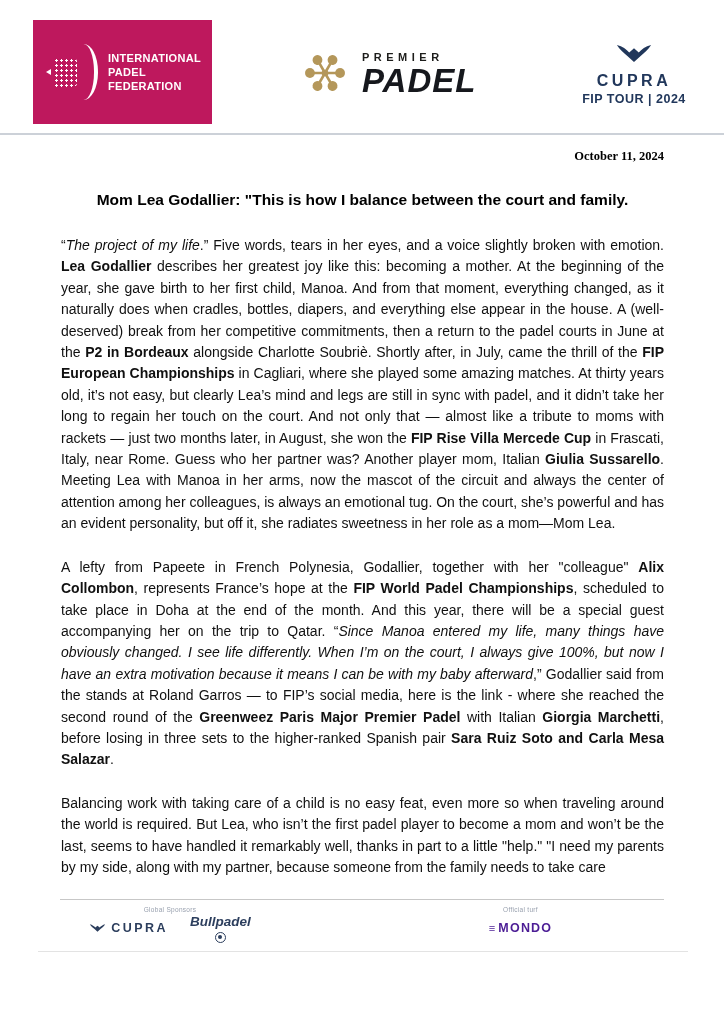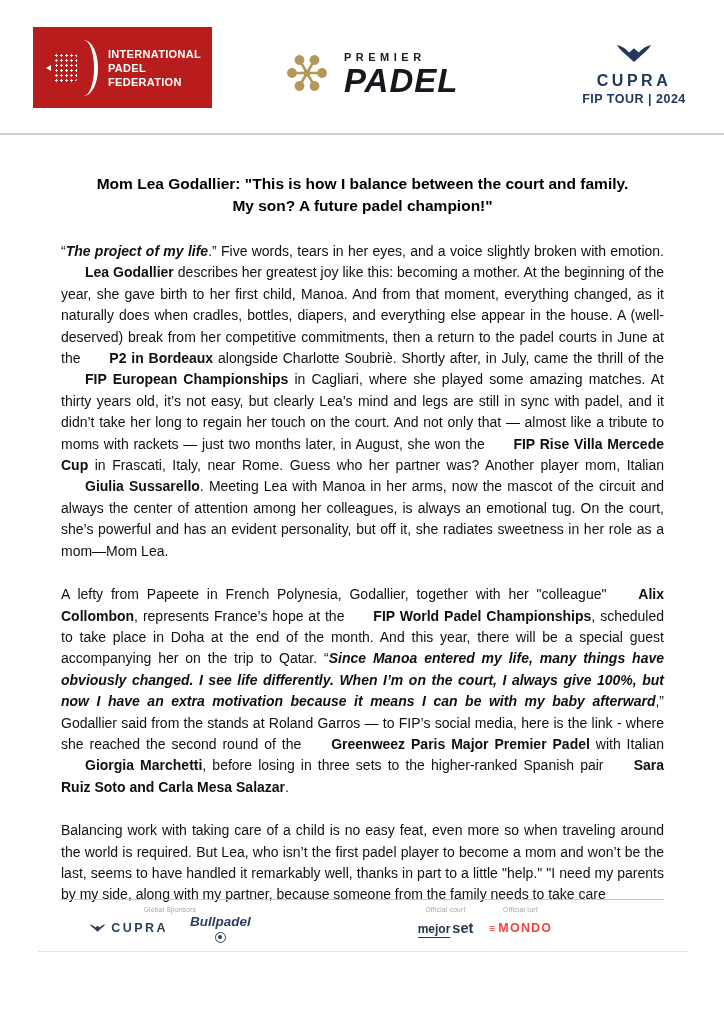--- a/index.html
+++ b/index.html
@@ -5,50 +5,50 @@
   * { margin:0; padding:0; box-sizing:border-box; }
   html,body { background:#ffffff; }
   body { width:724px; height:1024px; position:relative; overflow:hidden;
          font-family:"Liberation Sans", sans-serif; color:#101010; }
 
   .page { position:absolute; inset:0; background:#fff; }
 
   
   .header-rule { position:absolute; top:133px; left:0; width:724px; height:2px; background:#ccd1d8; }
 
-  .ipf-box { position:absolute; left:33px; top:20px; width:179px; height:81px;
-             background:#b91c1c; display:flex; align-items:center; gap:10px; padding-left:13px;margin-top:7px; }
+  .ipf-box { position:absolute; left:33px; top:20px; width:179px; height:104px;
+             background:#be185d; display:flex; align-items:center; gap:10px; padding-left:13px; }
   .ipf-icon { position:relative; display:flex; align-items:center; width:52px; height:60px; flex:0 0 auto; }
   .ipf-arrow { width:0; height:0; border-top:3px solid transparent; border-bottom:3px solid transparent;
                border-right:5px solid #fff; margin-right:2px; }
   .ipf-dots { width:24px; height:31px; border-radius:5px;
               background-image:radial-gradient(#fff 1.15px, transparent 1.4px);
               background-size:5px 5px; background-position:1px 1px; }
   .ipf-arc { width:30px; height:56px; border-right:4px solid #fff; border-radius:50%; margin-left:-8px; }
   .ipf-name { color:#fff; font-weight:bold; font-size:11px; line-height:14px; letter-spacing:.3px; }
 
-  .pp-box { position:absolute; left:284px; top:50px; display:flex; align-items:center; gap:14px; }
+  .pp-box { position:absolute; left:302px; top:50px; display:flex; align-items:center; gap:14px; }
   .pp-text .pp-top { font-size:11px; font-weight:bold; letter-spacing:4.5px; color:#1d1d1b; }
   .pp-text .pp-bottom { font-size:33px; font-weight:800; font-style:italic; letter-spacing:1px;
                         color:#16181d; margin-top:3px; line-height:30px; }
 
   .cupra-box { position:absolute; left:570px; top:42px; width:128px; text-align:center; color:#21375b; }
   .cupra-brand { font-size:16px; font-weight:bold; letter-spacing:3.5px; margin-top:3px; }
   .cupra-sub { font-size:12.5px; font-weight:bold; letter-spacing:.5px; margin-top:2px; }
 
   
   .doc { position:absolute; left:61px; top:148px; width:603px; }
   .date { text-align:right; font-family:"Liberation Serif", serif; font-weight:bold;
           font-size:12.5px; line-height:16px; color:#000; }
   .title { margin-top:25px; text-align:center; font-weight:bold; font-size:15.5px;
            line-height:22px; color:#000; }
   .para { margin-top:22px; text-align:justify; font-size:14px; line-height:21.4px; color:#101010; }
   .para:first-of-type { margin-top:24px; }
-  .b { font-weight:bold;margin-left:24px; }
-  .i { font-style:italic;font-weight:bold; }
+  .b { font-weight:bold; }
+  .i { font-style:italic; }
   .u { }
   a.seg-link { color:inherit; cursor:pointer; }
 
   
   .footer-rule-top { position:absolute; top:899px; left:60px; width:604px; height:1px; background:#c7c7c7; }
   .footer-rule-bottom { position:absolute; top:951px; left:38px; width:650px; height:1px; background:#e3e3e3; }
 
   .sponsor { position:absolute; top:906px; text-align:center; color:#2c3e5d; }
   .sponsor-label { font-size:6.5px; letter-spacing:.3px; color:#99a1af; margin-bottom:6px; }
   .logo-row { display:flex; align-items:center; justify-content:center; gap:22px; height:18px; }
@@ -62,21 +62,21 @@
                    letter-spacing:2.5px; color:#2c3e5d; }
   .bullpadel-logo { display:flex; align-items:center; gap:3px; font-size:13.5px; font-weight:800;
                     font-style:italic; color:#2c3e5d;flex-direction:column; }
   .bp-circle { width:11px; height:11px; border:1.6px solid #2c3e5d; border-radius:50%;
                display:inline-block; position:relative; }
   .bp-circle::after { content:""; position:absolute; left:2.2px; top:2.2px; width:4px; height:4px;
                       border-radius:50%; background:#2c3e5d; }
   .mejorset-logo { font-size:12px; color:#243550; }
   .mejorset-logo .mejor { font-weight:600; border-bottom:1px solid #243550; padding-bottom:1px; }
   .mejorset-logo .set { font-weight:800; font-size:14.5px; margin-left:2px; }
-  .mondo-logo { font-size:12.5px; font-weight:800; letter-spacing:1.2px; color:#ef4444; }
+  .mondo-logo { font-size:12.5px; font-weight:800; letter-spacing:1.2px; color:#4c1d95; }
   .mondo-logo .bars { font-weight:bold; margin-right:2px; font-size:11px; }
   .weebora-logo { font-size:13px; font-weight:800; letter-spacing:1.8px; color:#243550; }
 </style>
 </head>
 <body>
 
 <div class="page">
 
   <div class="header-rule"></div>
 
@@ -131,23 +131,23 @@
 
   <div class="cupra-box">
     <svg width="38" height="23" viewBox="0 0 40 22">
       <path d="M2,2 C8,3.5 12,6.5 15,10 L20,5.5 L25,10 C28,6.5 32,3.5 38,2 C35,7 31,10 27,13.5 L20,20 L13,13.5 C9,10 5,7 2,2 Z" fill="#21375b"></path>
     </svg>
     <div class="cupra-brand">CUPRA</div>
     <div class="cupra-sub">FIP TOUR | 2024</div>
   </div>
 
   <div class="doc">
+    <div class="date">October 11, 2024</div>
     <div class="title">
       <div>Mom Lea Godallier: "This is how I balance between the court and family.</div>
-      <div>My son? A future padel champion!"</div>
     </div>
     <p class="para"><span>“</span><span class="i">The project of my life</span><span>.” Five words, tears in her eyes, and a voice slightly broken with emotion. </span><span class="b">Lea Godallier</span><span> describes her greatest joy like this: becoming a mother. At the beginning of the year, she gave birth to her first child, Manoa. And from that moment, everything changed, as it naturally does when cradles, bottles, diapers, and everything else appear in the house. A (well-deserved) break from her competitive commitments, then a return to the padel courts in June at the </span><span class="b">P2 in Bordeaux</span><span> alongside Charlotte Soubriè. Shortly after, in July, came the thrill of the </span><span class="b">FIP European Championships</span><span> in Cagliari, where she played some amazing matches. At thirty years old, it’s not easy, but clearly Lea’s mind and legs are still in sync with padel, and it didn’t take her long to regain her touch on the court. And not only that — almost like a tribute to moms with rackets — just two months later, in August, she won the </span><span class="b">FIP Rise Villa Mercede Cup</span><span> in Frascati, Italy, near Rome. Guess who her partner was? Another player mom, Italian </span><span class="b">Giulia Sussarello</span><span>. Meeting Lea with Manoa in her arms, now the mascot of the circuit and always the center of attention among her colleagues, is always an emotional tug. On the court, she’s powerful and has an evident personality, but off it, she radiates sweetness in her role as a mom—Mom Lea.</span></p>
     <p class="para"><span>A lefty from Papeete in French Polynesia, Godallier, together with her "colleague" </span><span class="b">Alix Collombon</span><span>, represents France’s hope at the </span><span class="b">FIP World Padel Championships</span><span>, scheduled to take place in Doha at the end of the month. And this year, there will be a special guest accompanying her on the trip to Qatar. “</span><span class="i">Since Manoa entered my life, many things have obviously changed. I see life differently. When I’m on the court, I always give 100%, but now I have an extra motivation because it means I can be with my baby afterward</span><span>,” Godallier said from the stands at Roland Garros — to FIP’s social media, </span><a class="u seg-link">here is the link</a><span> - where she reached the second round of the </span><span class="b">Greenweez Paris Major Premier Padel</span><span> with Italian </span><span class="b">Giorgia Marchetti</span><span>, before losing in three sets to the higher-ranked Spanish pair </span><span class="b">Sara Ruiz Soto and Carla Mesa Salazar</span><span>.</span></p>
     <p class="para"><span>Balancing work with taking care of a child is no easy feat, even more so when traveling around the world is required. But Lea, who isn’t the first padel player to become a mom and won’t be the last, seems to have handled it remarkably well, thanks in part to a little "help." "I need my parents by my side, along with my partner, because someone from the family needs to take care</span></p>
   </div>
 
   <div class="footer-rule-top"></div>
 
   <div class="sponsor fg-global">
     <div class="sponsor-label">Global Sponsors</div>
@@ -158,28 +158,20 @@
         </svg>
         <span>CUPRA</span>
       </span>
       <span class="bullpadel-logo">
         <span>Bullpadel</span>
         <span class="bp-circle"></span>
       </span>
     </div>
   </div>
 
-  <div class="sponsor fg-court">
-    <div class="sponsor-label">Official court</div>
-    <div class="logo-row">
-      <span class="mejorset-logo">
-        <span class="mejor">mejor</span><span class="set">set</span>
-      </span>
-    </div>
-  </div>
 
   <div class="sponsor fg-turf">
     <div class="sponsor-label">Official turf</div>
     <div class="logo-row">
       <span class="mondo-logo">
         <span class="bars">≡</span><span>MONDO</span>
       </span>
     </div>
   </div>
 

